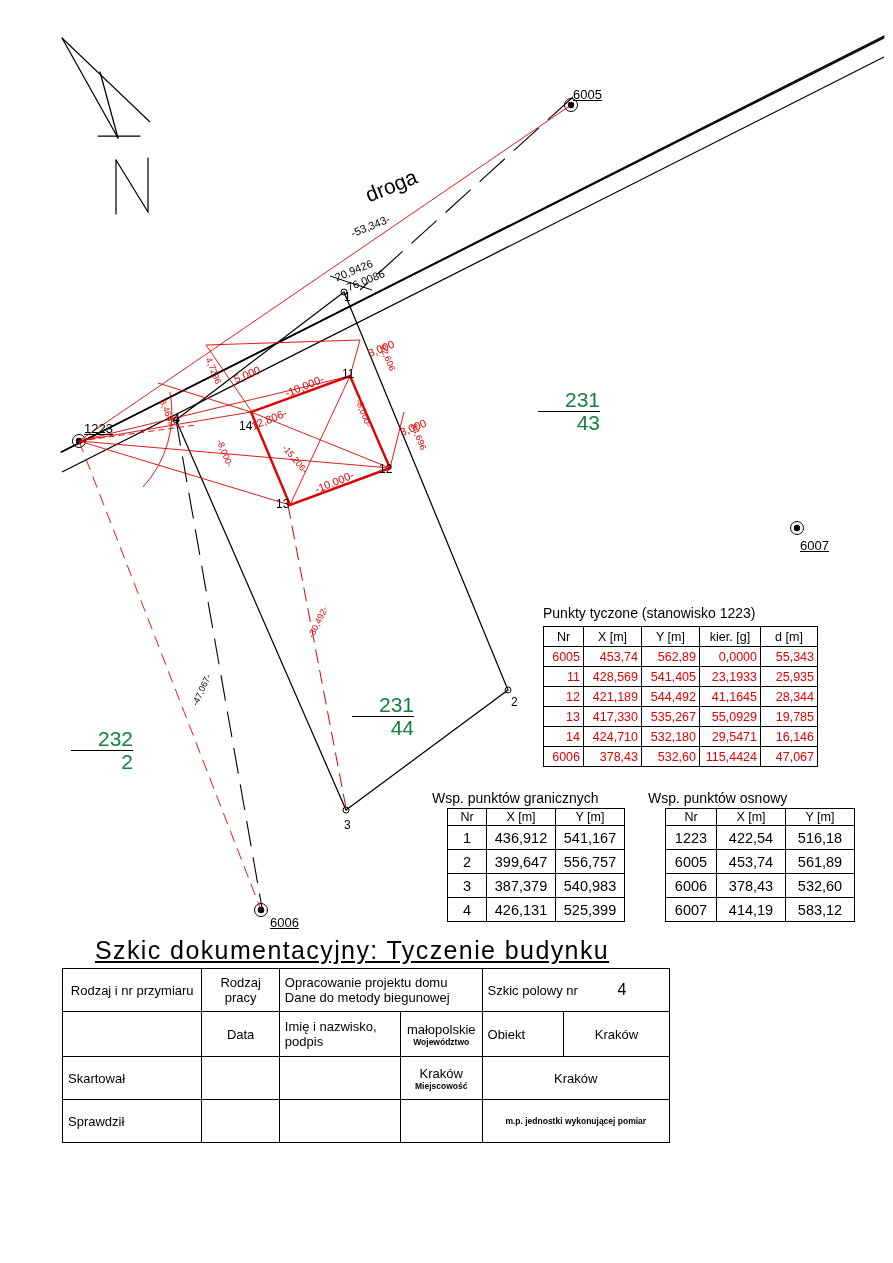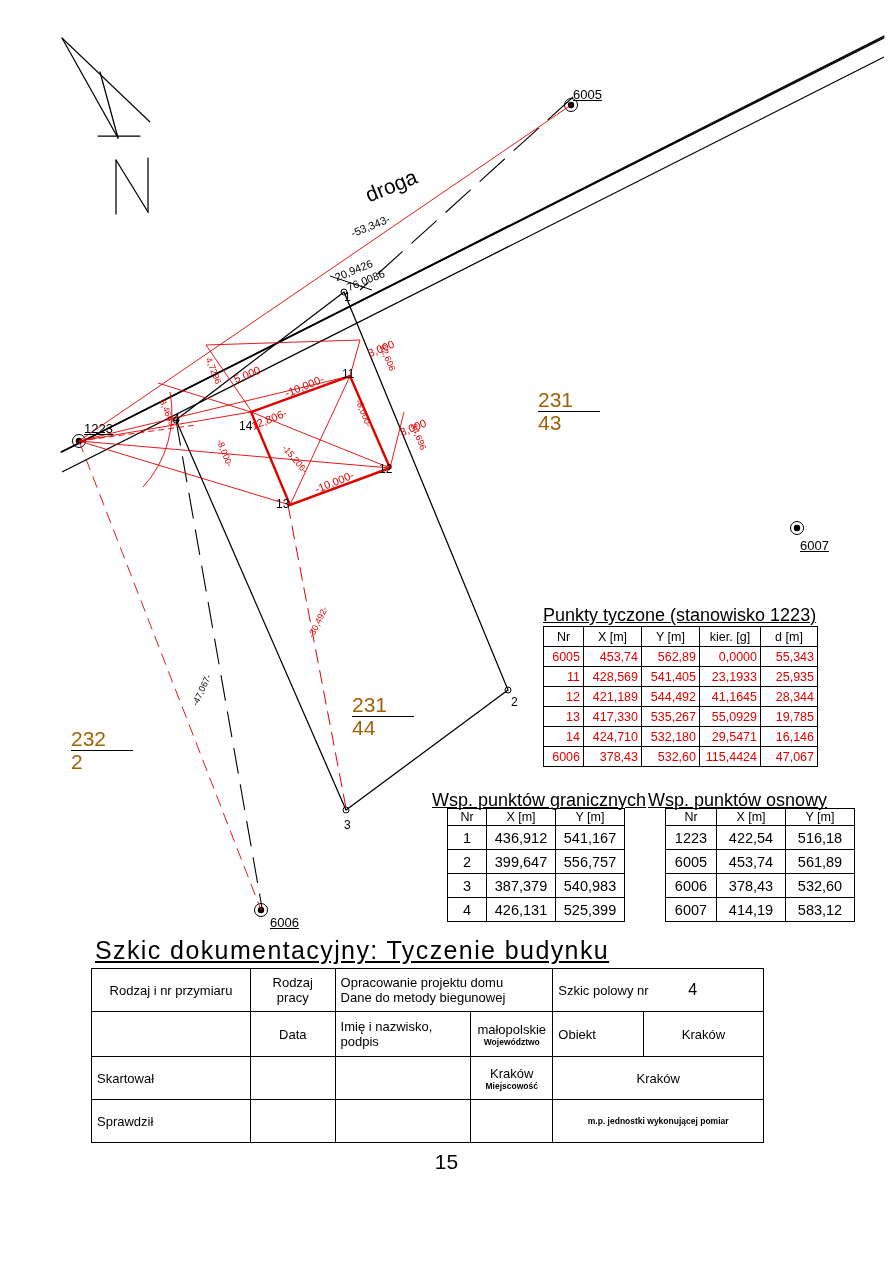--- a/index.html
+++ b/index.html
@@ -2,41 +2,41 @@
 <html lang="pl"><head>
 <meta charset="utf-8">
 <style>
   html,body{margin:0;padding:0;background:#fff;}
   body{width:893px;height:1263px;position:relative;font-family:"Liberation Sans",sans-serif;color:#000;overflow:hidden;}
   .sheet{position:absolute;left:0;top:0;width:893px;height:1263px;}
   svg.draw{position:absolute;left:0;top:0;width:893px;height:1263px;}
   .lbl{position:absolute;font-family:"Liberation Sans",sans-serif;white-space:nowrap;}
   .blk{color:#000;}
   
-  .parcel{position:absolute;text-align:left;font-size:21px;line-height:1.05;color:#a16207;}
+  .parcel{position:absolute;text-align:right;font-size:21px;line-height:1.05;color:#15803d;}
   .parcel .num{display:block;}
   .parcel .bar{display:block;border-top:1px solid #000;}
   
   table{border-collapse:collapse;font-family:"Liberation Sans",sans-serif;}
   .tbl td,.tbl th{border:1px solid #000;padding:1px 3px;font-size:12.5px;font-weight:normal;text-align:center;}
-  .tcap{position:absolute;font-size:18px;text-decoration:underline;}
+  .tcap{position:absolute;font-size:14px;}
   
   #tyczone{position:absolute;left:543px;top:626px;}
   #tyczone td,#tyczone th{height:17px;}
   #tyczone .hdr{color:#000;}
   #tyczone .dat{color:#e00000;}
   #tyczone .r{text-align:right;}
   
   #graniczne{position:absolute;left:447px;top:808px;}
   #osnowy{position:absolute;left:665px;top:808px;}
   #graniczne td,#osnowy td{height:21px;font-size:14.5px;}
   
   .maintitle{position:absolute;left:95px;top:936px;font-size:25px;letter-spacing:1.4px;text-decoration:underline;}
   
-  #form{position:absolute;left:62px;top:968px;width:673px;margin-left:29px;}
+  #form{position:absolute;left:62px;top:968px;width:608px;}
   #form td{border:1px solid #000;font-size:13px;padding:2px 5px;vertical-align:middle;}
   #form .c{text-align:center;}
   #form .sm{font-size:8.5px;font-weight:bold;}
   #form .big{font-size:16px;}
   .pageno{position:absolute;left:0;top:1150px;width:893px;text-align:center;font-size:21px;}
   .vtxt{position:absolute;transform-origin:0 0;white-space:nowrap;}
 </style>
 </head>
 <body>
 
@@ -548,14 +548,13 @@
     <tr>
       <td style="height:38px;">Sprawdził</td>
       <td>&nbsp;</td>
       <td>&nbsp;</td>
       <td>&nbsp;</td>
       <td colspan="2" class="c sm">m.p. jednostki wykonującej pomiar</td>
     </tr>
   </tbody>
     </table>
 
-  <div class="pageno">15</div>
 </div>
 
 </body></html>

